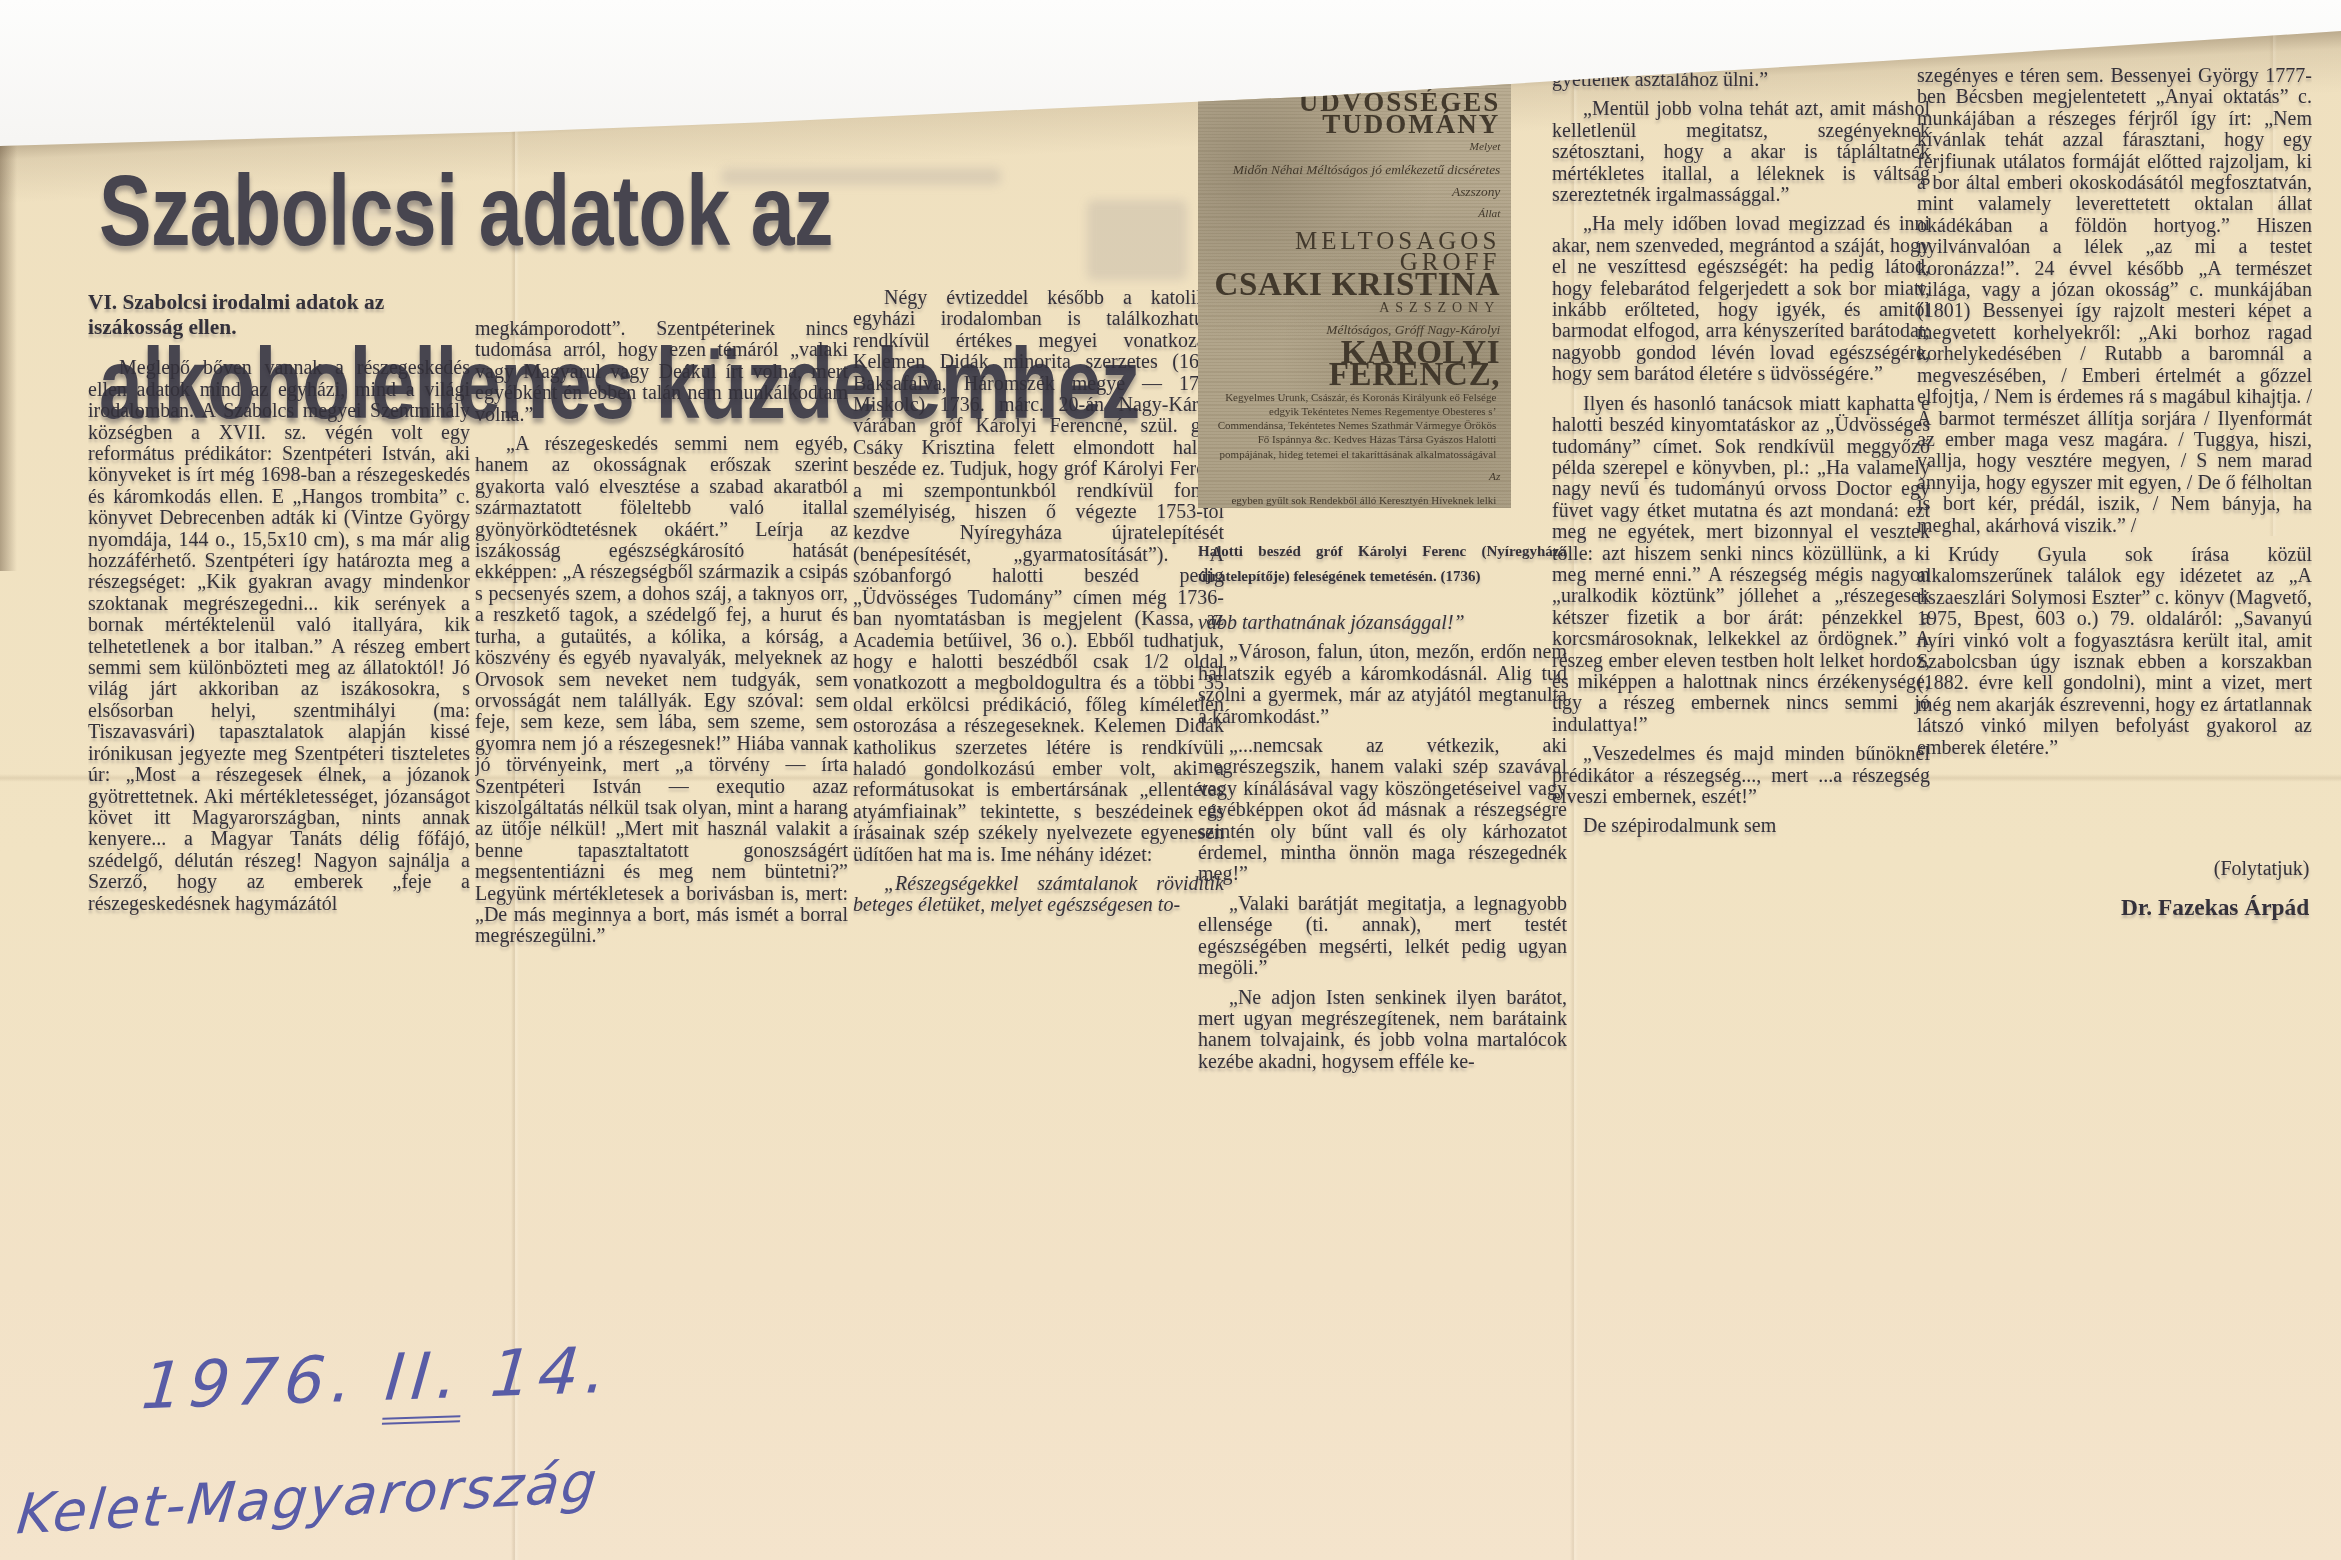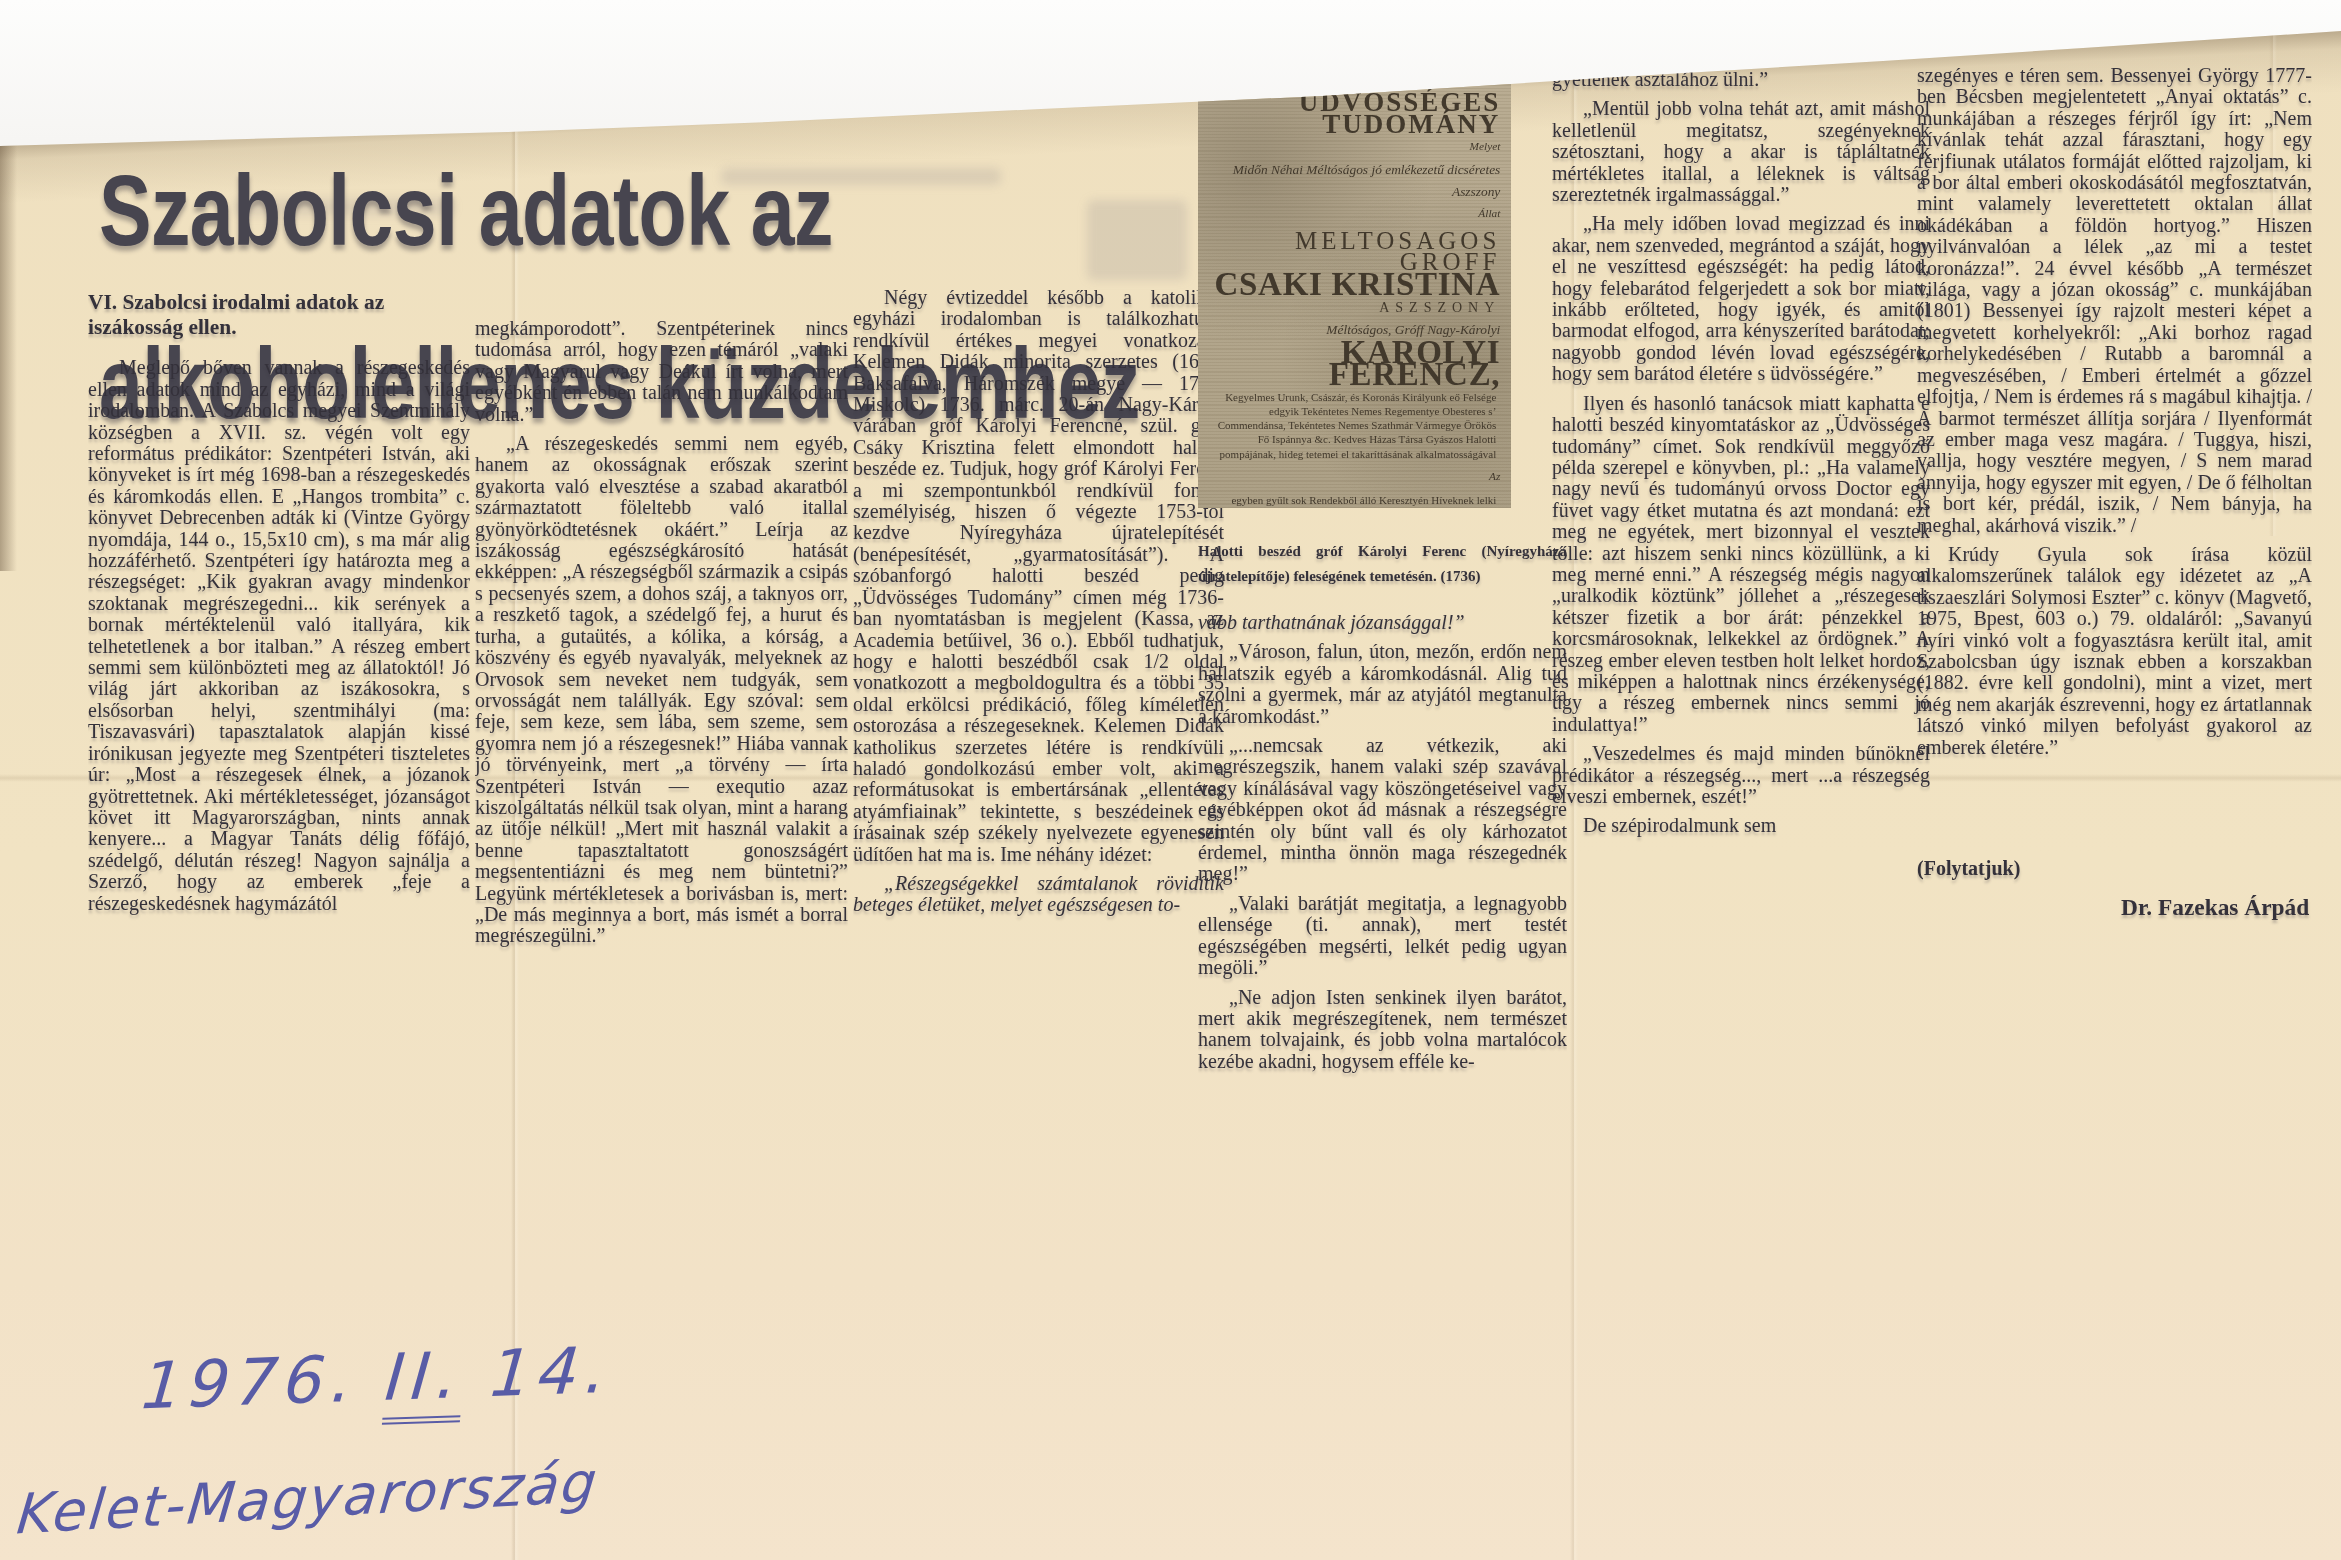--- a/index.html
+++ b/index.html
@@ -62,21 +62,21 @@
   .tp-small-it{font-size:13.4px;font-style:italic;}
   .tp-caps2{font-size:25px;letter-spacing:4px;margin-top:5.3px;}
   .tp-huge{font-size:33px;letter-spacing:0.7px;font-weight:bold;}
   .tp-asz{font-size:14px;letter-spacing:6px;}
   .tp-block{font-size:11px;line-height:1.28;margin:5.3px 4px;}
   .tp-orn{font-size:9.3px;letter-spacing:0.7px;margin-top:8px;color:#342b20;
     white-space:nowrap;overflow:hidden;}
 
   .caption{font-weight:bold;font-size:15px;line-height:25px;margin:0 0 23px 0;text-indent:0;}
 
-  .cont-note{margin:100px 2.7px 0 0;font-weight:bold;text-indent:0;}
+  .cont-note{margin:100px 2.7px 0 0;text-align:right;font-weight:normal;text-indent:0;}
   .byline{margin:17.4px 2.7px 0 0;text-align:right;font-weight:bold;font-size:23.4px;text-indent:0;}
 
   .hw{position:absolute;color:#4c51a4;font-family:"DejaVu Sans","Liberation Sans",sans-serif;
     font-style:italic;opacity:.92;text-shadow:none;}
   .hw-date{left:142px;top:1341px;font-size:64px;letter-spacing:6.7px;
     transform:rotate(-2deg) skewX(-7deg);}
   .hw-date .ul{border-bottom:7.3px double #4c51a4;padding-bottom:2.7px;}
   .hw-src{left:17.4px;top:1466px;font-size:55px;letter-spacing:2px;
     transform:rotate(-3.2deg) skewX(-9deg);}
 </style>
@@ -131,21 +131,21 @@
         <div class="tp-line tp-tiny">Az</div>
         <div class="tp-block">egyben gyűlt sok Rendekből álló Keresztyén Híveknek lelki épületekre Szeraphicus Sz. Ferencz Conventualis szerzetéből való egy Minorita Barát eleikben terjesztetet Károlly Várában, Christus Urunk szent Születése után az Ezer hétszáz harmincz hatodik Esztendőben, Martius havának huszadik napján.</div>
         <div class="tp-orn">●●●●●●●●●●●●●●●●●●●●●●●●●●●●●●●●●●●●●●</div>
 
       </figure>
       <p class="caption">Halotti beszéd gróf Károlyi Ferenc (Nyíregyháza újratelepítője) feleségének temetésén. (1736)</p>
       <p class="p cont it">vább tarthatnának józansággal!”</p>
       <p class="p">„Városon, falun, úton, mezőn, erdőn nem hallatszik egyéb a káromkodásnál. Alig tud szólni a gyermek, már az atyjától megtanulta a káromkodást.”</p>
       <p class="p">„...nemcsak az vétkezik, aki megrészegszik, hanem valaki szép szavával vagy kínálásával vagy köszöngetéseivel vagy egyébképpen okot ád másnak a részegségre szintén oly bűnt vall és oly kárhozatot érdemel, mintha önnön maga részegednék meg!”</p>
       <p class="p">„Valaki barátját megitatja, a legnagyobb ellensége (ti. annak), mert testét egészségében megsérti, lelkét pedig ugyan megöli.”</p>
-      <p class="p">„Ne adjon Isten senkinek ilyen barátot, mert akik megrészegítenek, nem természet hanem tolvajaink, és jobb volna martalócok kezébe akadni, hogysem efféle ke-</p>
+      <p class="p">„Ne adjon Isten senkinek ilyen barátot, mert ugyan megrészegítenek, nem barátaink hanem tolvajaink, és jobb volna martalócok kezébe akadni, hogysem efféle ke-</p>
     </div>
 
     <div class="col col5">
       <p class="p cont">gyetlenek asztalához ülni.”</p>
       <p class="p">„Mentül jobb volna tehát azt, amit máshol kelletlenül megitatsz, szegényeknek szétosztani, hogy a akar is tápláltatnék mértékletes itallal, a léleknek is váltság szereztetnék irgalmassággal.”</p>
       <p class="p">„Ha mely időben lovad megizzad és inni akar, nem szenveded, megrántod a száját, hogy el ne veszíttesd egészségét: ha pedig látod, hogy felebarátod felgerjedett a sok bor miatt, inkább erőlteted, hogy igyék, és amitől barmodat elfogod, arra kényszeríted barátodat; nagyobb gondod lévén lovad egészségére, hogy sem barátod életére s üdvösségére.”</p>
       <p class="p">Ilyen és hasonló tanácsok miatt kaphatta e halotti beszéd kinyomtatáskor az „Üdvösséges tudomány” címet. Sok rendkívül meggyőző példa szerepel e könyvben, pl.: „Ha valamely nagy nevű és tudományú orvoss Doctor egy füvet vagy étket mutatna és azt mondaná: ezt meg ne egyétek, mert bizonnyal el vesztek tőlle: azt hiszem senki nincs közüllünk, a ki meg merné enni.” A részegség mégis nagyon „uralkodik köztünk” jóllehet a „részegesek kétszer fizetik a bor árát: pénzekkel a korcsmárosoknak, lelkekkel az ördögnek.” A részeg ember eleven testben holt lelket hordoz, és miképpen a halottnak nincs érzékenysége, úgy a részeg embernek nincs semmi jó indulattya!”</p>
       <p class="p">„Veszedelmes és majd minden bűnöknél prédikátor a részegség..., mert ...a részegség elveszi embernek, eszét!”</p>
       <p class="p">De szépirodalmunk sem</p>
     </div>

